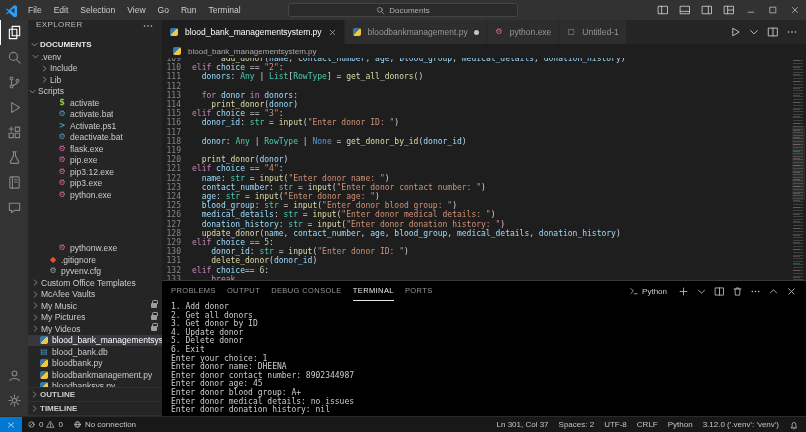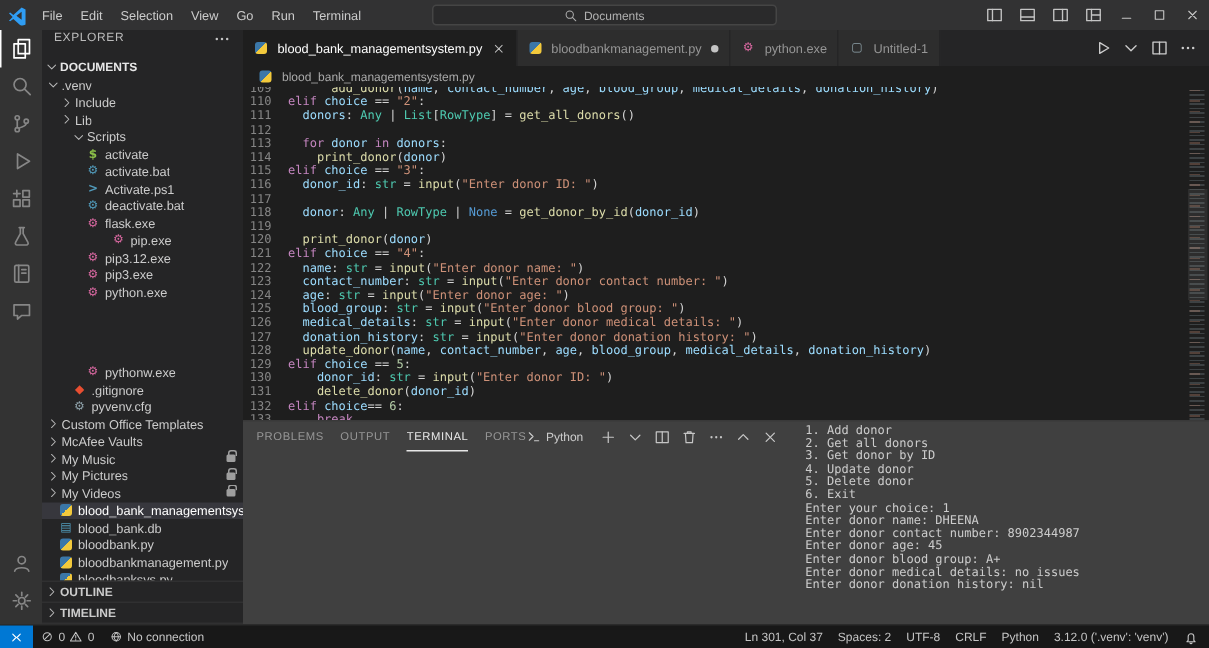--- a/index.html
+++ b/index.html
@@ -71,21 +71,21 @@
   .ln{width:30px;text-align:right;padding-right:11px;color:#858585;flex:none}
   .tk-kw{color:#C586C0}.tk-type{color:#4EC9B0}.tk-fn{color:#DCDCAA}.tk-var{color:#9CDCFE}
   .tk-str{color:#CE9178}.tk-num{color:#B5CEA8}.tk-op{color:#D4D4D4}.tk-plain{color:#D4D4D4}.tk-const{color:#569CD6}
   #minimap{width:13px;flex:none;position:relative;margin:2px 1px 0 0;
     background:
       repeating-linear-gradient(180deg, rgba(206,145,120,.30) 0 1px, transparent 1px 7px) 1px 0/7px 100% no-repeat,
       repeating-linear-gradient(180deg, rgba(170,190,200,.22) 0 1px, transparent 1px 3px) 1px 0/10px 100% no-repeat}
   #minimap::before{content:"";position:absolute;left:0;right:0;top:66px;height:74px;background:rgba(200,200,200,.09)}
 
   
-  #panel{height:136px;flex:none;display:flex;flex-direction:row;background:#404040;border-top:1px solid #393939}
+  #panel{height:136px;flex:none;display:flex;flex-direction:column;background:#000000;border-top:1px solid #393939}
   #panel-header{height:20px;display:flex;align-items:center;padding:0 9px;flex:none}
   #panel-tabs{display:flex;gap:11px;height:100%}
   .ptab{font-size:7.5px;letter-spacing:.4px;color:#969696;display:flex;align-items:center;border-bottom:1px solid transparent;cursor:default}
   .ptab.active{color:#e7e7e7;border-bottom-color:#e7e7e7}
   #panel-actions{margin-left:auto;display:flex;align-items:center;gap:7px;color:#c5c5c5}
   .shell-item{display:flex;align-items:center;gap:3px;font-size:8px;color:#cccccc;margin-right:4px}
   #terminal{flex:1;padding:2px 0 0 9px;font-family:"DejaVu Sans Mono",monospace;font-size:8px;line-height:8.6px;color:#cccccc;overflow:hidden}
   .tline{white-space:pre}
 
   
@@ -302,21 +302,21 @@
             <span class="tree-label">Include</span>
           </div>
           <div class="row" style="padding-left: 12px;">
             <span class="icon i9 chev">
               <svg viewBox="0 0 16 16" fill="none" stroke="currentColor" stroke-width="1.2" stroke-linecap="round" stroke-linejoin="round">
                 <path d="M6 3.5 10.5 8 6 12.5"></path>
               </svg>
             </span>
             <span class="tree-label">Lib</span>
           </div>
-          <div class="row" style="padding-left: 20px;">
+          <div class="row" style="padding-left: 0;">
             <span class="icon i9 chev">
               <svg viewBox="0 0 16 16" fill="none" stroke="currentColor" stroke-width="1.2" stroke-linecap="round" stroke-linejoin="round">
                 <path d="M3.5 6 8 10.5 12.5 6"></path>
               </svg>
             </span>
             <span class="tree-label">Scripts</span>
           </div>
           <div class="row" style="padding-left: 21px;">
             <span class="chev-spacer"></span>
             <span class="fi fi-shell"></span>
@@ -335,21 +335,21 @@
           <div class="row" style="padding-left: 21px;">
             <span class="chev-spacer"></span>
             <span class="fi fi-bat"></span>
             <span class="tree-label">deactivate.bat</span>
           </div>
           <div class="row" style="padding-left: 21px;">
             <span class="chev-spacer"></span>
             <span class="fi fi-exe"></span>
             <span class="tree-label">flask.exe</span>
           </div>
-          <div class="row" style="padding-left: 38px;">
+          <div class="row" style="padding-left: 21px;">
             <span class="chev-spacer"></span>
             <span class="fi fi-exe"></span>
             <span class="tree-label">pip.exe</span>
           </div>
           <div class="row" style="padding-left: 21px;">
             <span class="chev-spacer"></span>
             <span class="fi fi-exe"></span>
             <span class="tree-label">pip3.12.exe</span>
           </div>
           <div class="row" style="padding-left: 21px;">
@@ -558,20 +558,21 @@
             <div class="code-line"><span class="ln">132</span><span class="tx"><span class="tk-kw">elif </span><span class="tk-var">choice</span><span class="tk-op">== </span><span class="tk-num">6</span><span class="tk-op">:</span></span></div>
             <div class="code-line"><span class="ln">133</span><span class="tx"><span class="tk-plain">    </span><span class="tk-kw">break</span></span></div>
           </div>
         <div id="minimap"></div>
       </div>
       <div id="panel">
         <div id="panel-header">
           <div id="panel-tabs">
               <div class="ptab">PROBLEMS</div>
               <div class="ptab">OUTPUT</div>
+              <div class="ptab">DEBUG CONSOLE</div>
               <div class="ptab active">TERMINAL</div>
               <div class="ptab">PORTS</div>
             </div>
           <div id="panel-actions">
               <div class="shell-item">
                 <span class="icon i10">
                   <svg viewBox="0 0 16 16" fill="none" stroke="currentColor" stroke-width="1.2" stroke-linecap="round" stroke-linejoin="round">
                     <path d="M3 4l4 4-4 4M8.5 12.5H13"></path>
                   </svg>
                 </span>

